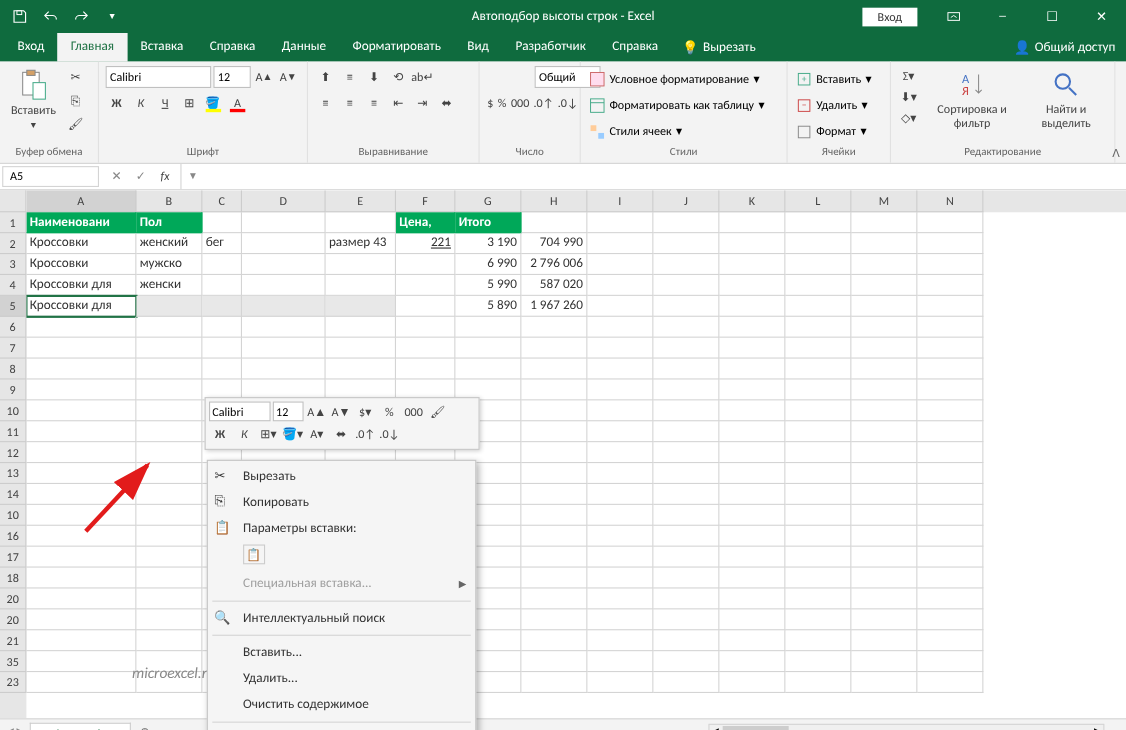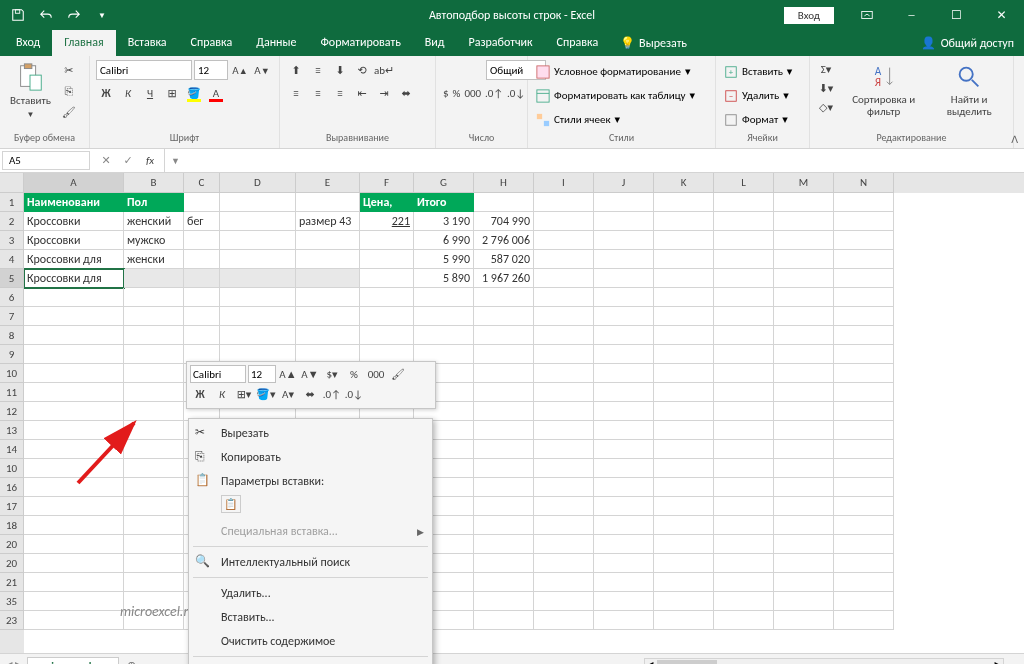--- a/index.html
+++ b/index.html
@@ -733,22 +733,22 @@
     <div class="ctx-item"><span class="ctx-icon">✂</span><span>Вырезать</span></div>
     <div class="ctx-item"><span class="ctx-icon">⎘</span><span>Копировать</span></div>
     <div class="ctx-item"><span class="ctx-icon">📋</span><span>Параметры вставки:</span></div>
     <div style="padding:2px 0 6px 32px">
         <span class="mini-btn" style="border:1px solid #ccc">📋</span>
       </div>
     <div class="ctx-item disabled"><span>Специальная вставка...</span><span class="ctx-arrow">▶</span></div>
     <div class="ctx-sep"></div>
     <div class="ctx-item"><span class="ctx-icon" style="color:#4472c4">🔍</span><span>Интеллектуальный поиск</span></div>
     <div class="ctx-sep"></div>
+    <div class="ctx-item"><span>Вставить...</span></div>
     <div class="ctx-item"><span>Удалить...</span></div>
-    <div class="ctx-item"><span>Вставить...</span></div>
     <div class="ctx-item"><span>Очистить содержимое</span></div>
     <div class="ctx-sep"></div>
     <div class="ctx-item"></div>
 
   </div>
 </div>
 
 <div class="watermark">microexcel.ru</div>
 
 <div class="sheet-tabs">

